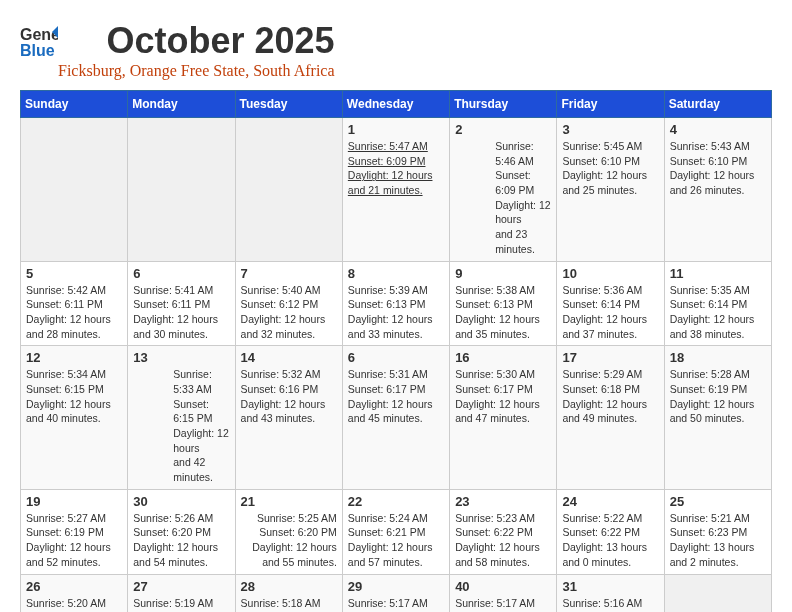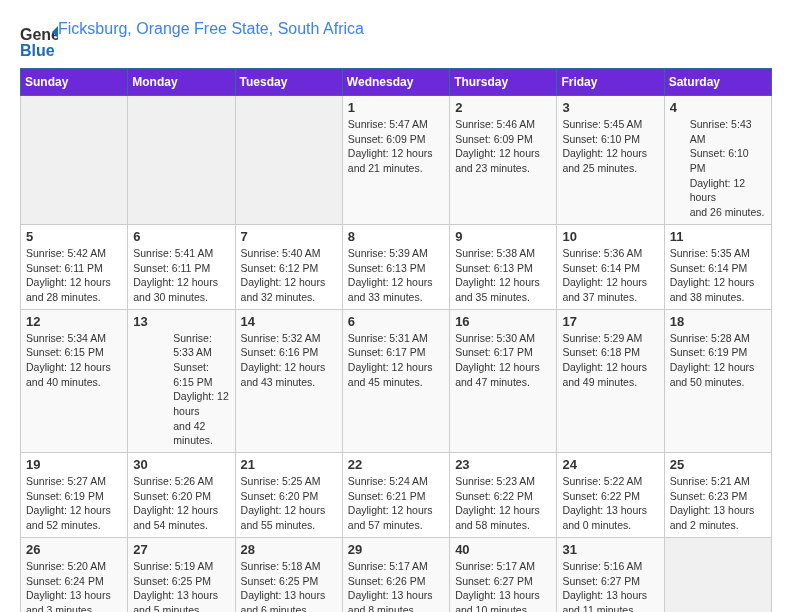--- a/index.html
+++ b/index.html
@@ -18,29 +18,30 @@
     .title-area {
       text-align: right;
     }
     .month-title {
       font-size: 36px;
       font-weight: bold;
       color: #333;
     }
     .subtitle {
       font-size: 16px;
-      color: #3b82f6;
+      color: #c2410c;
+      font-family: Liberation Serif, serif;
     }
     table {
       width: 100%;
       border-collapse: collapse;
       font-size: 11px;
     }
     thead th {
-      background-color: #6d28d9;
+      background-color: #1d4ed8;
       color: #fff;
       padding: 6px 4px;
       text-align: left;
       font-size: 12px;
       font-weight: bold;
       border: 1px solid #2d6aa0;
     }
     tbody td {
       border: 1px solid #ccc;
       vertical-align: top;
@@ -84,20 +85,21 @@
 
 <div class="header">
   <div class="logo-wrapper">
     <svg class="logo-icon" viewBox="0 0 38 38" xmlns="http://www.w3.org/2000/svg">
       <text x="0" y="20" font-size="16" font-weight="bold" fill="#333" font-family="Arial">General</text>
       <text x="0" y="36" font-size="16" font-weight="bold" fill="#1a6bbf" font-family="Arial">Blue</text>
       <polygon points="32,12 38,6 38,18" fill="#1a6bbf"></polygon>
     </svg>
   </div>
   <div class="title-area">
+    <div class="month-title">October 2025</div>
     <div class="subtitle">Ficksburg, Orange Free State, South Africa</div>
   </div>
 </div>
 
 <table>
   <thead>
     <tr>
       <th>Sunday</th>
       <th>Monday</th>
       <th>Tuesday</th>
@@ -107,42 +109,42 @@
       <th>Saturday</th>
     </tr>
   </thead>
   <tbody id="calendar-body">
   <tr>
         <td class="empty-cell"></td>
         <td class="empty-cell"></td>
         <td class="empty-cell"></td>
         <td>
           <span class="day-number">1</span>
-          <div class="day-info" style="white-space: pre-line;">Sunrise: 5:47 AM
+          <div class="day-info" style="white-space: pre-line; text-decoration: underline;">Sunrise: 5:47 AM
 Sunset: 6:09 PM
 Daylight: 12 hours
 and 21 minutes.</div>
         </td>
         <td>
           <span class="day-number">2</span>
-          <div class="day-info" style="white-space: pre-line;">Sunrise: 5:46 AM
+          <div class="day-info" style="white-space: pre-line; margin-left: 40px;">Sunrise: 5:46 AM
 Sunset: 6:09 PM
 Daylight: 12 hours
 and 23 minutes.</div>
         </td>
         <td>
           <span class="day-number">3</span>
           <div class="day-info" style="white-space: pre-line;">Sunrise: 5:45 AM
 Sunset: 6:10 PM
 Daylight: 12 hours
 and 25 minutes.</div>
         </td>
         <td>
           <span class="day-number">4</span>
-          <div class="day-info" style="white-space: pre-line; margin-left: 20px;">Sunrise: 5:43 AM
+          <div class="day-info" style="white-space: pre-line;">Sunrise: 5:43 AM
 Sunset: 6:10 PM
 Daylight: 12 hours
 and 26 minutes.</div>
         </td>
       </tr>
       <tr>
         <td>
           <span class="day-number">5</span>
           <div class="day-info" style="white-space: pre-line;">Sunrise: 5:42 AM
 Sunset: 6:11 PM
@@ -253,21 +255,21 @@
         </td>
         <td>
           <span class="day-number">30</span>
           <div class="day-info" style="white-space: pre-line;">Sunrise: 5:26 AM
 Sunset: 6:20 PM
 Daylight: 12 hours
 and 54 minutes.</div>
         </td>
         <td>
           <span class="day-number">21</span>
-          <div class="day-info" style="white-space: pre-line;">Sunrise: 5:25 AM
+          <div class="day-info" style="white-space: pre-line; text-align: right;">Sunrise: 5:25 AM
 Sunset: 6:20 PM
 Daylight: 12 hours
 and 55 minutes.</div>
         </td>
         <td>
           <span class="day-number">22</span>
           <div class="day-info" style="white-space: pre-line;">Sunrise: 5:24 AM
 Sunset: 6:21 PM
 Daylight: 12 hours
 and 57 minutes.</div>

